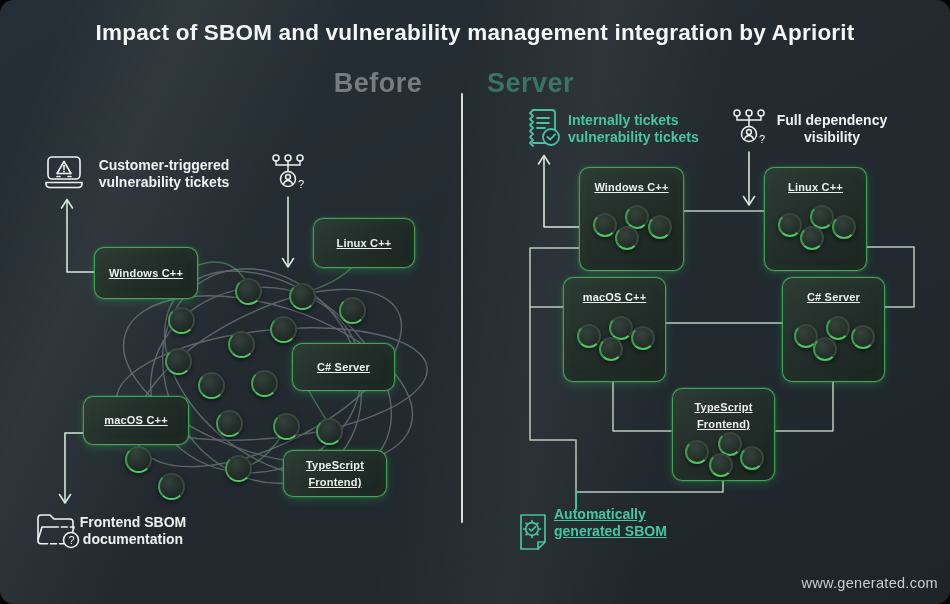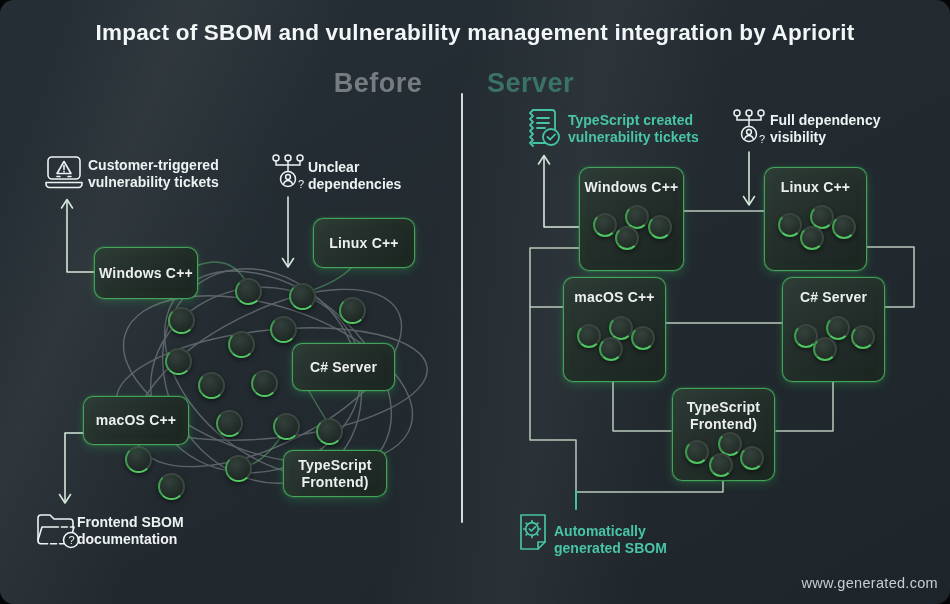--- a/index.html
+++ b/index.html
@@ -14,26 +14,26 @@
   .title{left:0;right:0;top:20px;text-align:center;font-size:22.5px;font-weight:800;color:#f3f6f7;letter-spacing:.2px;}
   .heading{font-size:27px;font-weight:800;letter-spacing:.5px;}
   .h-before{left:300px;top:68px;width:156px;text-align:center;color:#757d83;}
   .h-after{left:487px;top:68px;color:#3b7267;}
   .divider{left:461px;top:93px;width:2px;height:430px;background:rgba(244,248,248,.85);border-radius:1px;}
   svg{display:block;}
   .overlay{left:0;top:0;pointer-events:none;}
   
   .callout{font-size:14px;line-height:16.5px;font-weight:600;color:#eef2f2;}
   .teal{color:#48c5a5;}
-  .tc{text-align:left;}
+  .tc{text-align:center;}
   
   .node-box{position:absolute;border-radius:10px;border:1px solid rgba(72,186,95,.85);
     background:linear-gradient(140deg,#2e3b36,#222c28 55%,#1b2420);
     box-shadow:0 3px 10px rgba(55,200,95,.22), 0 0 2px rgba(90,220,120,.5), inset 0 0 14px rgba(70,200,110,.06);
-    color:#eceff0;font-size:14px;font-weight:600;letter-spacing:.2px;}
+    color:#eceff0;font-size:11px;font-weight:600;letter-spacing:.2px;text-decoration:underline;}
   .box-center{display:flex;align-items:center;justify-content:center;text-align:center;line-height:17px;}
   .box-top{text-align:center;padding-top:11px;line-height:17px;}
   
   .chip{position:absolute;width:20px;height:20px;border-radius:50%;
     background:radial-gradient(circle at 38% 30%, #35423b, #222d28 72%);
     border:2px solid #3a453f;border-bottom-color:#4fc562;border-left-color:#3f9a4e;
     box-shadow:0 2px 4px rgba(0,0,0,.45);}
   .tnode{position:absolute;width:23px;height:23px;border-radius:50%;
     background:radial-gradient(circle at 38% 30%, #33403a, #1f2926 72%);
     border:2.5px solid #3c4741;border-bottom-color:#52c863;border-left-color:#419d50;
@@ -125,21 +125,20 @@
   <svg class="abs" style="left:270px;top:153px;" width="36" height="42" viewBox="0 0 36 42" fill="none" stroke="#eef2f2" stroke-width="1.5" stroke-linecap="round">
     <circle cx="6" cy="5" r="3"></circle>
       <circle cx="18" cy="5" r="3"></circle>
       <circle cx="30" cy="5" r="3"></circle>
     <path d="M6 8 V12 H30 V8 M18 8 V18"></path>
     <circle cx="18" cy="26" r="7.5"></circle>
     <circle cx="18" cy="24" r="2.4"></circle>
       <path d="M13.8 30.5 a4.4 4.4 0 0 1 8.4 0"></path>
     <text x="28" y="35" font-size="11" fill="#eef2f2" stroke="none" font-family="Liberation Sans,sans-serif">?</text>
   </svg>
-  <div class="abs callout tc" style="left:308px;top:159px;width:112px;">Unclear dependencies</div>
 
   <svg class="abs" style="left:36px;top:510px;" width="46" height="40" viewBox="0 0 46 40" fill="none" stroke="#eef2f2" stroke-width="1.6" stroke-linecap="round" stroke-linejoin="round">
     <path d="M2 30 V8 a3 3 0 0 1 3 -3 h9 l4 4 h16 a3 3 0 0 1 3 3 v6"></path>
     <path d="M2 30 l4 -13 h32 l-4 14 a3 3 0 0 1 -3 2.8 H5 a3 3 0 0 1 -3 -3 Z" stroke-dasharray="30 3 6 3"></path>
     <circle cx="35" cy="30" r="7.5" fill="#232b31"></circle>
     <text x="32.5" y="34" font-size="11" fill="#eef2f2" stroke="none" font-family="Liberation Sans,sans-serif">?</text>
   </svg>
   <div class="abs callout tc" style="left:77px;top:514px;width:112px;">Frontend SBOM documentation</div>
 
   <div class="node-box box-center" style="left:94px;top:247px;width:102px;height:50px;">
@@ -158,42 +157,42 @@
       <span>TypeScript Frontend)</span>
     </div>
 
   <svg class="abs" style="left:525px;top:108px;" width="38" height="42" viewBox="0 0 38 42" fill="none" stroke="#45c4a4" stroke-width="1.8" stroke-linecap="round" stroke-linejoin="round">
     <path d="M8 2 h19 a3 3 0 0 1 3 3 v27 a3 3 0 0 1 -3 3 h-19"></path>
     <path d="M8 2 l-3 3 l3 3 l-3 3 l3 3 l-3 3 l3 3 l-3 3 l3 3 l-3 3 l3 3 l-3 3 l3 3"></path>
     <path d="M12 10 h12 M12 15 h12 M12 20 h8"></path>
     <circle cx="26" cy="29" r="8" fill="#232b31"></circle>
     <path d="M22.5 29 l2.6 2.6 l5 -5.2"></path>
   </svg>
-  <div class="abs callout teal" style="left:568px;top:112px;width:160px;">TypeScript created vulnerability tickets</div>
+  <div class="abs callout teal" style="left:568px;top:112px;width:160px;">Internally tickets vulnerability tickets</div>
 
   <svg class="abs" style="left:731px;top:108px;" width="36" height="42" viewBox="0 0 36 42" fill="none" stroke="#eef2f2" stroke-width="1.5" stroke-linecap="round">
     <circle cx="6" cy="5" r="3"></circle>
       <circle cx="18" cy="5" r="3"></circle>
       <circle cx="30" cy="5" r="3"></circle>
     <path d="M6 8 V12 H30 V8 M18 8 V18"></path>
     <circle cx="18" cy="26" r="7.5"></circle>
     <circle cx="18" cy="24" r="2.4"></circle>
       <path d="M13.8 30.5 a4.4 4.4 0 0 1 8.4 0"></path>
     <text x="28" y="35" font-size="11" fill="#eef2f2" stroke="none" font-family="Liberation Sans,sans-serif">?</text>
   </svg>
   <div class="abs callout tc" style="left:770px;top:112px;width:124px;">Full dependency visibility</div>
 
   <svg class="abs" style="left:517px;top:513px;" width="32" height="38" viewBox="0 0 32 38" fill="none" stroke="#45c4a4" stroke-width="1.7" stroke-linecap="round" stroke-linejoin="round">
     <path d="M4 2 h24 v27 l-7 7 H4 Z"></path>
     <path d="M28 29 h-7 v7"></path>
     <circle cx="15" cy="16" r="6.3"></circle>
     <path d="M15 7.6 v2 M15 22.4 v2 M6.6 16 h2 M21.4 16 h2 M9.1 10.1 l1.4 1.4 M19.5 20.5 l1.4 1.4 M20.9 10.1 l-1.4 1.4 M10.5 20.5 l-1.4 1.4"></path>
     <path d="M12.3 16 l2 2 l4 -4.2"></path>
   </svg>
-  <div class="abs callout teal" style="left:554px;top:523px;width:160px;">Automatically generated SBOM</div>
+  <div class="abs callout teal" style="left:554px;top:506px;width:160px;text-decoration:underline;">Automatically generated SBOM</div>
 
   <div class="node-box box-top" style="left:579px;top:167px;width:103px;height:91px;">
     <span>Windows C++</span>
     <div class="chip" style="left:13px;top:45px;"></div>
     <div class="chip" style="left:45px;top:37px;"></div>
     <div class="chip" style="left:35px;top:58px;"></div>
     <div class="chip" style="left:68px;top:47px;"></div>
   </div>
   <div class="node-box box-top" style="left:764px;top:167px;width:101px;height:91px;">
     <span>Linux C++</span>

